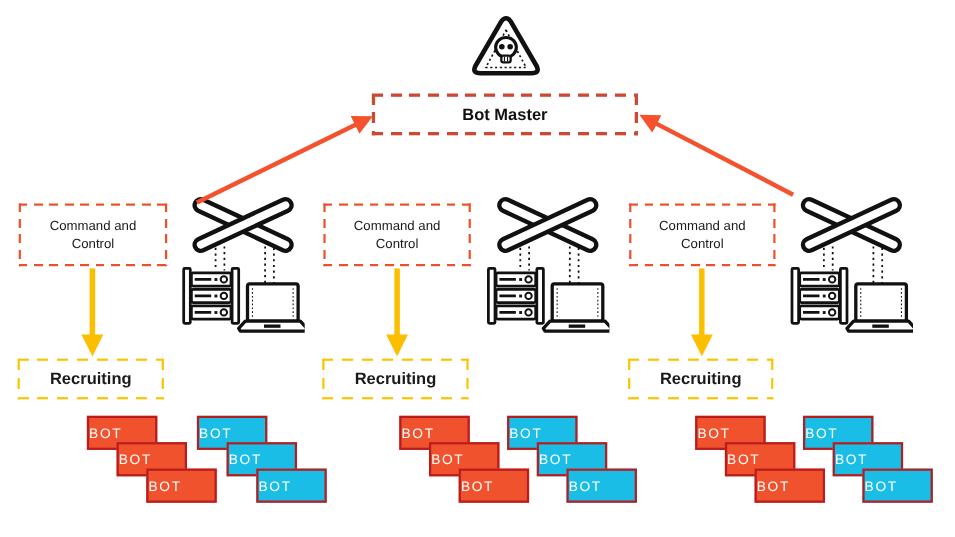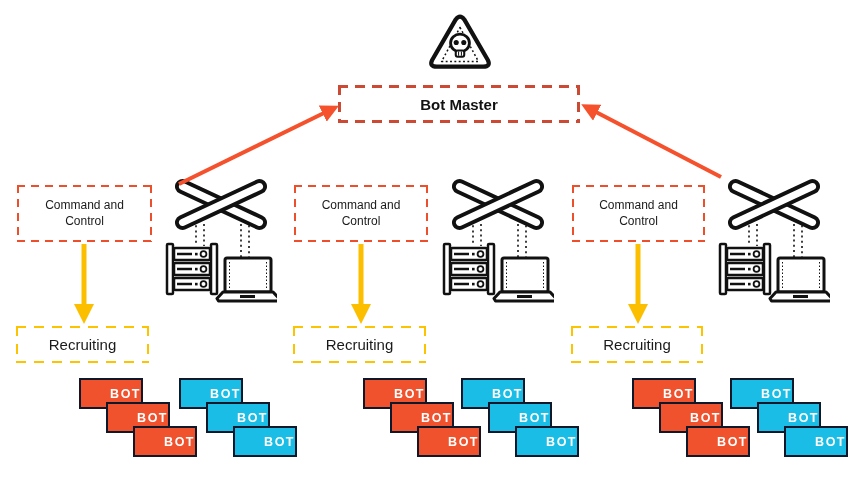--- a/index.html
+++ b/index.html
@@ -16,26 +16,26 @@
       repeating-linear-gradient(90deg,  var(--c) 0 var(--d), transparent var(--d) calc(var(--d) + var(--g))),
       repeating-linear-gradient(90deg,  var(--c) 0 var(--d), transparent var(--d) calc(var(--d) + var(--g))),
       repeating-linear-gradient(180deg, var(--c) 0 var(--d), transparent var(--d) calc(var(--d) + var(--g))),
       repeating-linear-gradient(180deg, var(--c) 0 var(--d), transparent var(--d) calc(var(--d) + var(--g)));
     background-position:left top, left bottom, left top, right top;
     background-size:100% var(--t), 100% var(--t), var(--t) 100%, var(--t) 100%;
     background-repeat:no-repeat;
   }
   .bm  { --c:#cc4a33; --t:3px; --d:10px; --g:7px; font-weight:bold; font-size:15px; color:#111; }
   .cc  { --c:#ee4f2a; --t:2px; --d:8px;  --g:6px; font-size:12px; color:#1a1a1a; line-height:1.3; padding:4px 8px; }
-  .rec { --c:#fcc400; --t:2px; --d:10px; --g:8px; font-size:15px; color:#1a1a1a; }
+  .rec { --c:#fcc400; --t:2px; --d:10px; --g:8px; font-size:15px; color:#1a1a1a;font-weight:bold; }
   .bot {
     position:absolute; width:64px; height:31px; box-sizing:border-box;
-    display:flex; align-items:center; justify-content:flex-end;
-    color:#ffffff; font-weight:bold; font-size:12.5px; letter-spacing:1.5px;
-    border:2px solid #0f172a;
+    display:flex; align-items:center; justify-content:flex-start;
+    color:#ffffff; font-weight:normal; font-size:12.5px; letter-spacing:1.5px;
+    border:2px solid #b91c1c;
   }
   .bot-o { background:#f0522d; }
   .bot-c { background:#1abde6; }
   .overlay { position:absolute; left:0; top:0; pointer-events:none; }
 </style>
 </head>
 <body>
 
 <div class="canvas">
 

